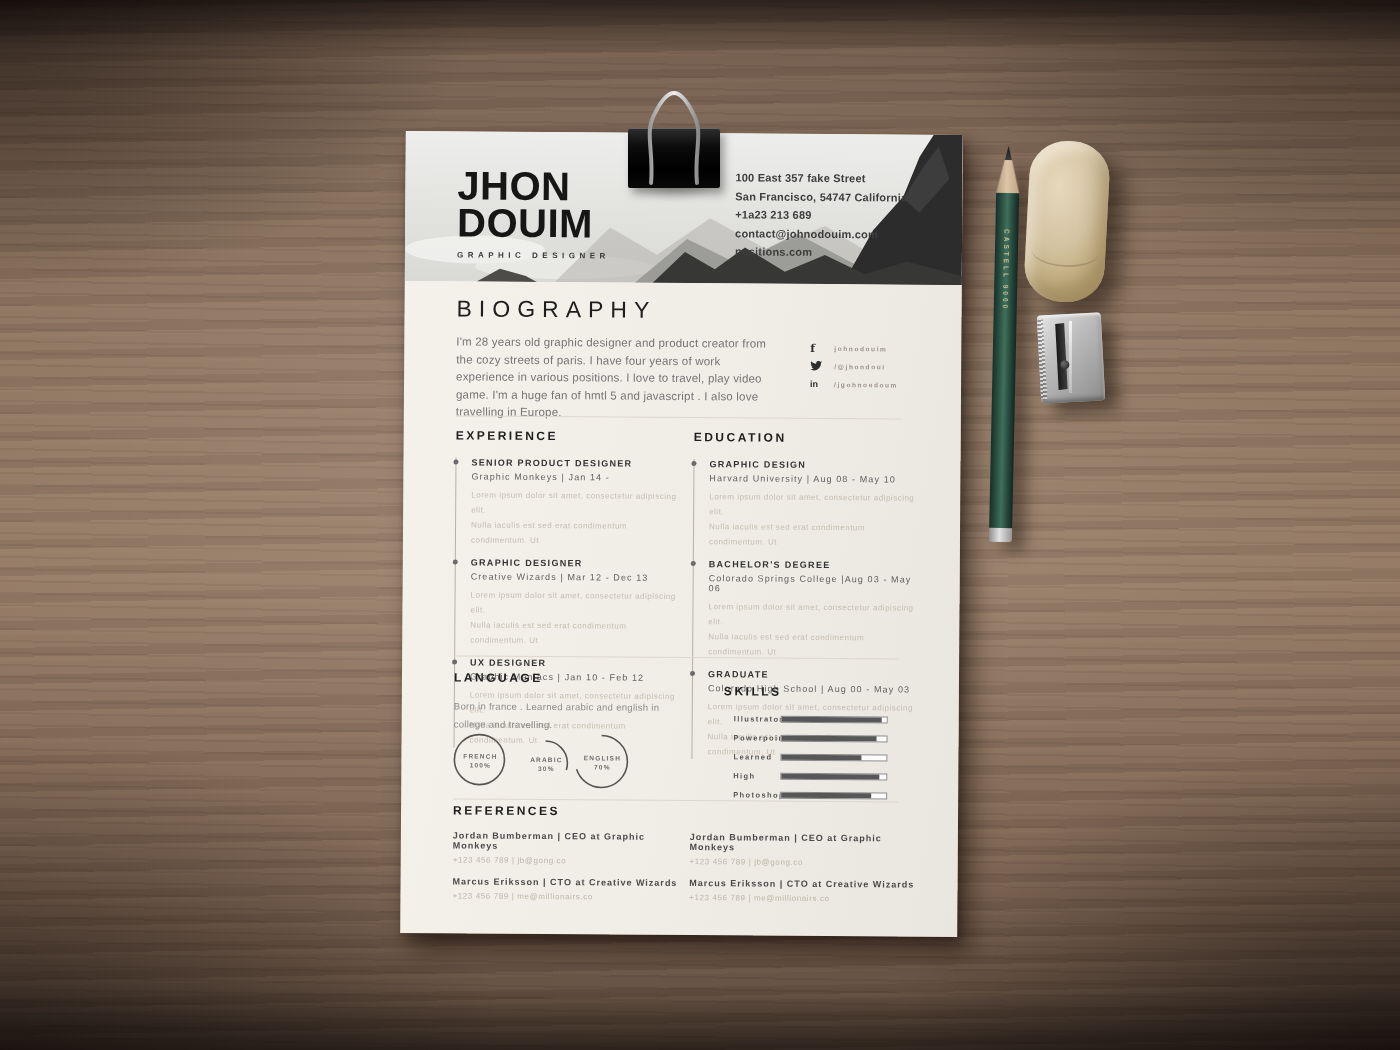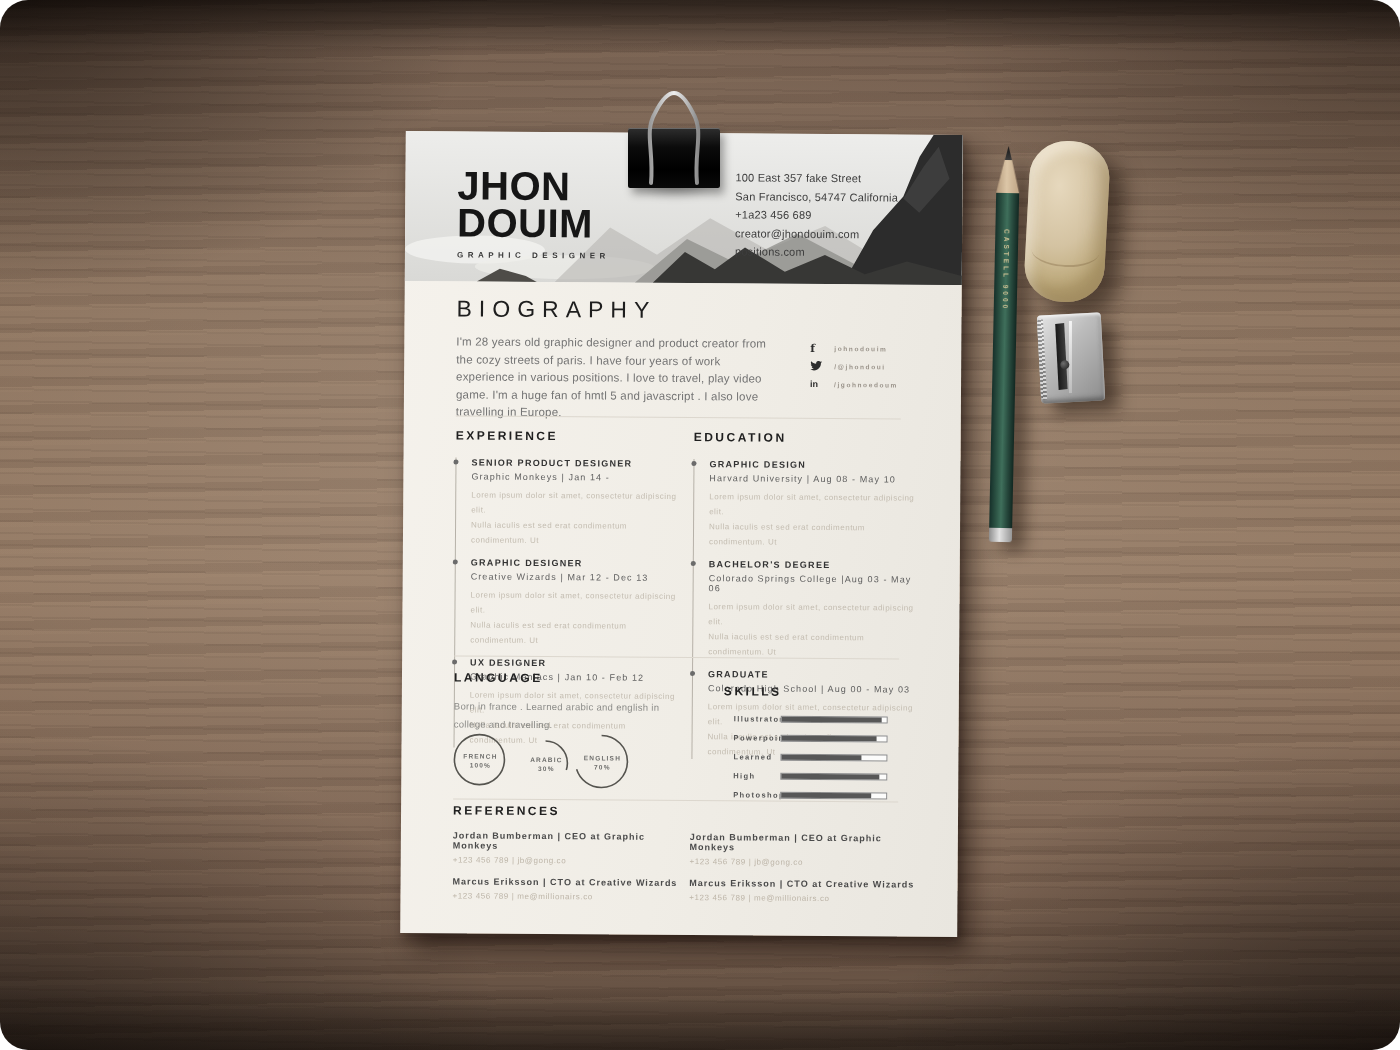--- a/index.html
+++ b/index.html
@@ -12,40 +12,39 @@
     background-image:
       linear-gradient(180deg, rgba(8,4,2,.65), rgba(8,4,2,0) 5%, rgba(8,4,2,0) 94%, rgba(8,4,2,.5)),
       radial-gradient(55% 45% at 0% 0%, rgba(5,2,1,.55), rgba(5,2,1,0) 62%),
       radial-gradient(55% 45% at 100% 0%, rgba(5,2,1,.35), rgba(5,2,1,0) 60%),
       radial-gradient(60% 50% at 100% 100%, rgba(5,2,1,.5), rgba(5,2,1,0) 60%),
       radial-gradient(60% 50% at 0% 100%, rgba(5,2,1,.45), rgba(5,2,1,0) 60%),
       radial-gradient(130% 110% at 46% 42%, rgba(255,246,236,.14) 0%, rgba(255,246,236,.04) 32%, rgba(0,0,0,0) 48%, rgba(0,0,0,.28) 80%, rgba(10,4,2,.5) 100%),
       repeating-linear-gradient(179deg, rgba(48,30,20,.10) 0 9px, rgba(190,160,128,.06) 9px 14px, rgba(48,30,20,0) 14px 27px),
       repeating-linear-gradient(1deg, rgba(28,16,10,.07) 0 2px, rgba(28,16,10,0) 2px 12px),
       linear-gradient(180deg,#6d5748,#8d745f 30%,#957b65 55%,#7a6251 85%,#5c4a3d);
-    border-radius: 28px;
   }
 
   
   .paper {
     position:absolute; left:403px; top:133px; width:557px; height:802px;
     background:linear-gradient(100deg,#f5f2ec,#f0ede6 55%,#e9e6df);
     box-shadow: 12px 16px 26px rgba(20,10,5,.55), 3px 5px 9px rgba(20,10,5,.3);
     transform:rotate(.4deg); z-index:2;
   }
 
   
   .strip { position:absolute; left:0; top:0; width:557px; height:150px; overflow:hidden; }
   .strip svg { display:block; width:557px; height:150px; }
 
   .logo { position:absolute; left:52px; top:36px; }
   .logo-name { font-size:40px; line-height:37px; font-weight:700; letter-spacing:.5px; color:#161616; }
   .logo-role { margin-top:9px; font-size:8px; letter-spacing:4.5px; color:#3a3a3a; font-weight:700; }
 
-  .contact { position:absolute; left:330px; top:35px; font-size:11px; font-weight:400; color:#3d3d3d; line-height:18.5px; letter-spacing:.2px; }
+  .contact { position:absolute; left:330px; top:35px; font-size:11px; font-weight:700; color:#3d3d3d; line-height:18.5px; letter-spacing:.2px; }
 
   
   .bio-heading { position:absolute; left:52px; top:164px; font-size:23px; letter-spacing:7px; color:#1e1e1e; font-weight:500; }
   .bio-text { position:absolute; left:52px; top:202px; width:322px; font-size:11.5px; line-height:17.5px; color:#747474; letter-spacing:.2px; }
   .socials { position:absolute; left:406px; top:205px; }
   .social-row { display:flex; align-items:center; height:18px; }
   .social-icon { width:15px; color:#2d2d2d; font-size:11px; font-weight:700; display:inline-flex; align-items:center; }
   .icon-facebook::before { content:"f"; font-family:"DejaVu Serif", serif; font-weight:700; font-size:11px; }
   .icon-linkedin::before { content:"in"; font-weight:700; font-size:9px; letter-spacing:0; }
   .social-handle { margin-left:9px; font-size:6.5px; letter-spacing:1.6px; color:#9a938a; font-weight:700; }
@@ -164,22 +163,22 @@
 
     <div class="logo">
       <div class="logo-name">JHON</div>
       <div class="logo-name">DOUIM</div>
       <div class="logo-role">GRAPHIC DESIGNER</div>
     </div>
 
     <div class="contact">
       <div>100 East 357 fake Street</div>
       <div>San Francisco, 54747 California</div>
-      <div>+1a23 456 689</div>
-      <div>creator@jhondouim.com</div>
+      <div>+1a23 213 689</div>
+      <div>contact@johnodouim.com</div>
       <div>positions.com</div>
     </div>
 
     <div class="bio-heading">BIOGRAPHY</div>
     <div class="bio-text">I'm 28 years old graphic designer and product creator from the cozy streets of paris. I have four years of work experience in various positions. I love to travel, play video game. I'm a huge fan of hmtl 5 and javascript . I also love travelling in Europe.</div>
 
     <div class="socials">
       <div class="social-row">
         <span class="social-icon icon-facebook"></span>
         <span class="social-handle">johnodouim</span>

